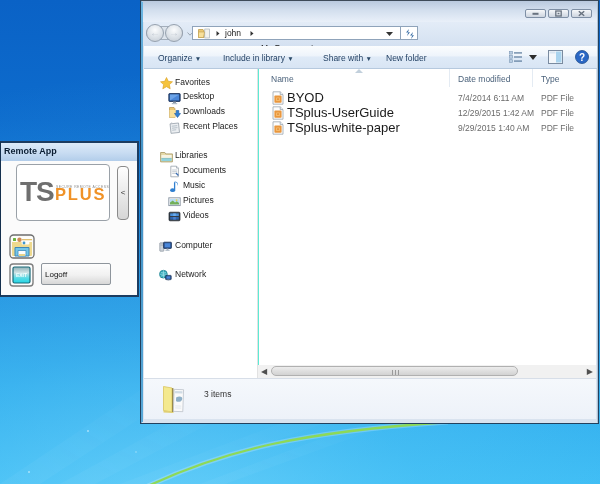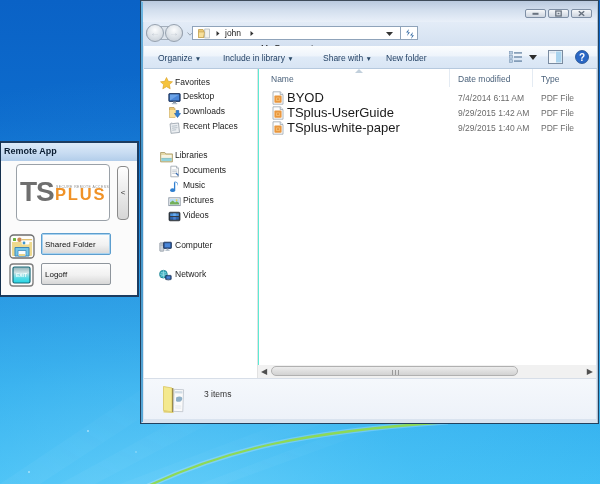--- a/index.html
+++ b/index.html
@@ -301,21 +301,21 @@
           <path d="M1 0.8 h7.2 L11 3.6 V13.2 H1 Z" fill="#fdfdfd" stroke="#9aa5ad" stroke-width="0.8"></path>
           <path d="M8.2 0.8 V3.6 H11" fill="#e8eef2" stroke="#9aa5ad" stroke-width="0.8"></path>
           <rect x="2.4" y="4.6" width="7.2" height="7.2" rx="0.8" fill="#e9973e"></rect>
           <rect x="4.2" y="6.4" width="3.6" height="3.6" rx="0.5" fill="#f7c277"></rect>
           <rect x="5" y="7.2" width="2" height="2" fill="#e9973e"></rect>
         </svg>
       <span class="frow" style="left:28px; top:23.5px;">BYOD</span>
       <span class="frow" style="left:28px; top:38.5px;">TSplus-UserGuide</span>
       <span class="frow" style="left:28px; top:53.5px;">TSplus-white-paper</span>
       <span class="fmeta" style="left:199px; top:23.5px;">7/4/2014 6:11 AM</span>
-      <span class="fmeta" style="left:199px; top:38.5px;">9/29/2015 1:42 AM</span>
+      <span class="fmeta" style="left:199px; top:38.5px;">12/29/2015 1:42 AM</span>
       <span class="fmeta" style="left:199px; top:53.5px;">9/29/2015 1:40 AM</span>
       <span class="fmeta" style="left:282px; top:23.5px;">PDF File</span>
       <span class="fmeta" style="left:282px; top:38.5px;">PDF File</span>
       <span class="fmeta" style="left:282px; top:53.5px;">PDF File</span>
     </div>
   </div>
   <div id="hscroll">
     <span class="sarr" style="left:3px;">◀</span>
     <div id="thumb">
         <div style="position:absolute;left:120px;top:2.5px;width:1px;height:5px;background:#9a9a9a;box-shadow:3px 0 0 #9a9a9a,6px 0 0 #9a9a9a;"></div>
@@ -355,21 +355,20 @@
     <rect x="3" y="3" width="20" height="5" fill="#fdfdfa"></rect>
     <rect x="4" y="4" width="3" height="3" rx="0.5" fill="#6cb23e"></rect>
     <circle cx="10.5" cy="5.8" r="2.2" fill="#cf8a56"></circle>
     <rect x="13" y="5" width="10" height="1.3" fill="#e0c070"></rect>
     <rect x="12.5" y="7.5" width="8" height="3" rx="1.5" fill="#fdfdfa"></rect>
     <circle cx="15" cy="9" r="1.4" fill="#3f96cc"></circle>
     <path d="M6,13.5 h14 v8.5 h-14 z" fill="#74c6e8" stroke="#3e88b8" stroke-width="1"></path>
     <path d="M9,16.5 h8 v5.5 h-8 z" fill="#fdfdfd" stroke="#4a94c2" stroke-width="0.9"></path>
     <rect x="10" y="20" width="6" height="2" fill="#e8d48a"></rect>
   </svg>
-  <div class="rbtn" id="sharedbtn" style="top:90px;">Shared Folder</div>
   <svg class="abs" style="left:8px; top:120px;" width="25" height="24" viewBox="0 0 25 24">
     <defs>
         <linearGradient id="exg" x1="0" y1="0" x2="0" y2="1">
       <stop offset="0" stop-color="#8fb2b8"></stop>
           <stop offset="0.35" stop-color="#cfe2e4"></stop>
       <stop offset="0.7" stop-color="#55dbe6"></stop>
           <stop offset="1" stop-color="#25d5e4"></stop>
     </linearGradient>
       </defs>
     <rect x="1" y="1" width="23" height="22" rx="3" fill="#fdfdfd" stroke="#7e7e7e" stroke-width="1.4"></rect>

